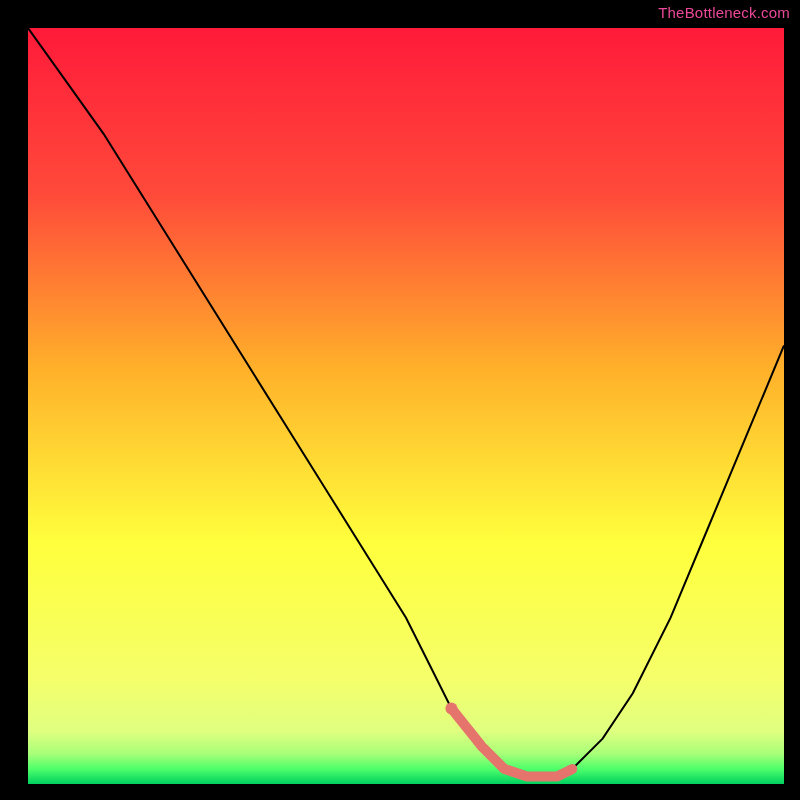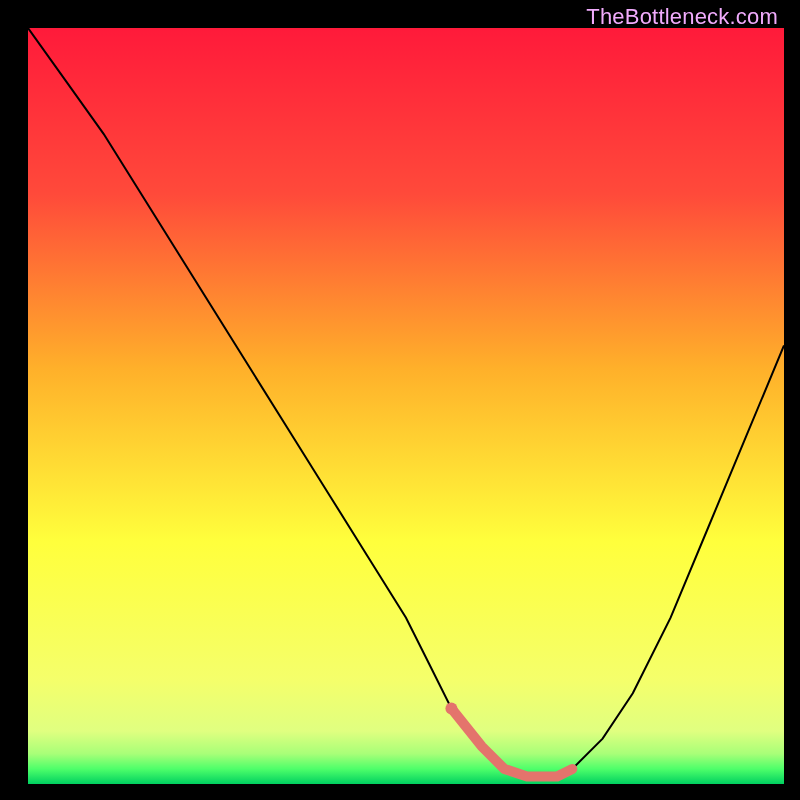--- a/index.html
+++ b/index.html
@@ -20,23 +20,23 @@
   .plot {
     position: absolute;
     left: 28px;
     top: 28px;
     width: 756px;
     height: 756px;
   }
   .watermark {
     position: absolute;
     top: 4px;
-    right: 22px;
-    color: #f0abfc;
-    font-size: 22px;
+    right: 10px;
+    color: #ec4899;
+    font-size: 15px;
     font-weight: 500;
     letter-spacing: 0.2px;
     user-select: none;
   }
 </style>
 </head>
 <body>
 
 <div class="frame">
   <div class="watermark">TheBottleneck.com</div>

